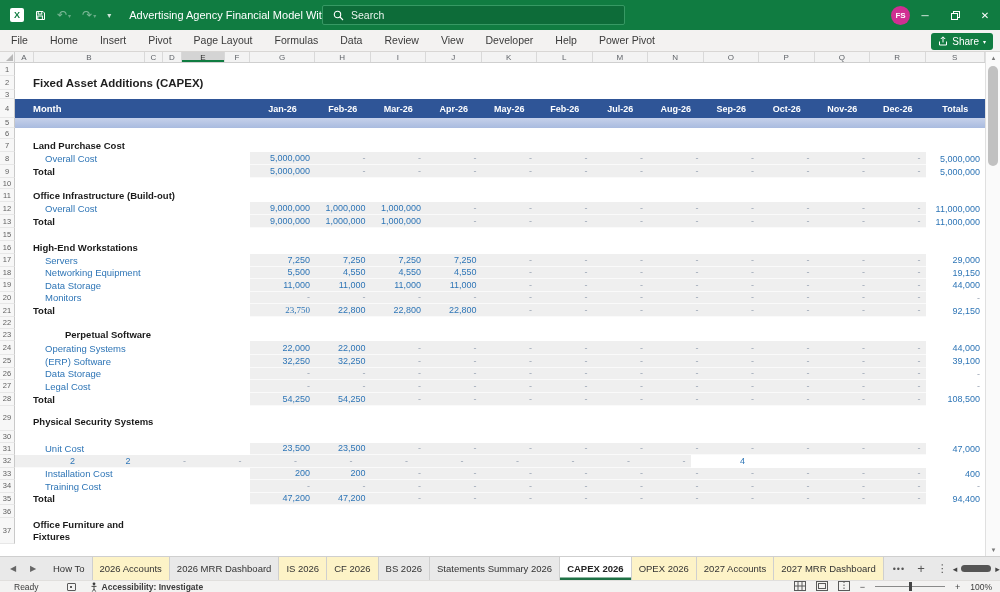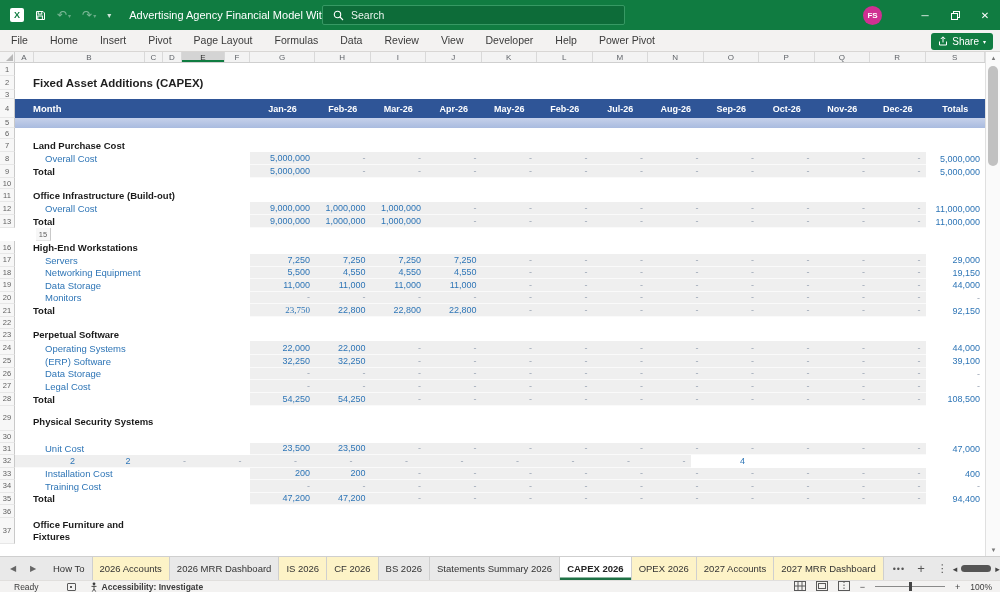--- a/index.html
+++ b/index.html
@@ -16,21 +16,21 @@
   .titlebar { position:absolute; top:0; left:0; width:1000px; height:30px; background:#107C41; display:flex; align-items:center; color:#fff; }
   .qat { display:flex; align-items:center; gap:11px; padding:0 12px 0 10px; }
   .appicon { width:14px; height:14px; background:#fff; border-radius:2px; color:#107C41; font-size:9px; font-weight:bold; display:flex; align-items:center; justify-content:center; }
   .qbtn { display:flex; align-items:center; gap:1px; }
   .dim { opacity:.45; }
   .qglyph { font-size:12px; line-height:12px; }
   .qcaret { font-size:6px; opacity:.8; }
   .doc-title { font-size:11px; color:#fff; white-space:nowrap; margin-left:6px; }
   .searchbox { position:absolute; left:322px; top:5px; width:303px; height:20px; background:#0d6c39; border:1px solid #379964; border-radius:2px; display:flex; align-items:center; gap:7px; padding-left:10px; color:#eaf4ee; font-size:10.5px; }
   .tb-right { position:absolute; right:0; top:0; height:30px; display:flex; align-items:center; }
-  .avatar { width:19px; height:19px; border-radius:50%; background:#d02f92; color:#fff; font-size:8px; font-weight:bold; display:flex; align-items:center; justify-content:center; margin-right:28px; }
+  .avatar { width:19px; height:19px; border-radius:50%; background:#d02f92; color:#fff; font-size:8px; font-weight:bold; display:flex; align-items:center; justify-content:center; margin-right:0; }
   .winbtn { width:30px; height:30px; display:flex; align-items:center; justify-content:center; font-size:10px; color:#fff; }
 
   
   .ribbon { position:absolute; top:30px; left:0; width:1000px; height:22px; background:#f3f2f1; border-bottom:1px solid #d8d6d4; display:flex; align-items:center; }
   .rtab { font-size:10.5px; color:#3b3b3b; padding:0 11px; line-height:21px; white-space:nowrap; }
   .sharebtn { position:absolute; right:7px; top:2.5px; height:17px; background:#107C41; border-radius:3px; color:#fff; font-size:10px; display:flex; align-items:center; gap:4px; padding:0 7px; }
 
   
   .colstrip { position:absolute; top:52px; left:0; width:985px; height:11px; background:#f3f3f3; border-bottom:1px solid #cfcfcf; display:flex; }
   .corner { width:15px; height:100%; border-right:1px solid #cfcfcf; position:relative; flex:none; }
@@ -330,21 +330,21 @@
           <div class="cell band dash" style="width: 55.5px;">-</div>
           <div class="cell band dash" style="width: 55.5px;">-</div>
           <div class="cell band dash" style="width: 55.5px;">-</div>
           <div class="cell band dash" style="width: 55.5px;">-</div>
           <div class="cell band dash" style="width: 55.5px;">-</div>
           <div class="cell band dash" style="width: 55.5px;">-</div>
           <div class="cell band dash" style="width: 55.5px;">-</div>
           <div class="cell num" style="width: 59.5px;">11,000,000</div>
         </div>
       </div>
-      <div class="row" style="height: 13px; padding-left: 36px;">
+      <div class="row" style="height: 13px;">
         <div class="gut">15</div>
         <div class="rc"></div>
       </div>
       <div class="row" style="height: 13px;">
         <div class="gut">16</div>
         <div class="rc">
           <div class="lblcell" style="width: 970px;">
             <div class="sectitle">High-End Workstations</div>
           </div>
         </div>
@@ -451,21 +451,21 @@
           <div class="cell band dash" style="width: 55.5px;">-</div>
           <div class="cell band dash" style="width: 55.5px;">-</div>
           <div class="cell band dash" style="width: 55.5px;">-</div>
           <div class="cell num" style="width: 59.5px;">92,150</div>
         </div>
       </div>
       <div class="row" style="height: 12px;">
         <div class="gut">22</div>
         <div class="rc"></div>
       </div>
-      <div class="row" style="height: 12px;">
+      <div class="row" style="height: 12px; gap: 32px;">
         <div class="gut">23</div>
         <div class="rc">
           <div class="lblcell" style="width: 970px;">
             <div class="sectitle">Perpetual Software</div>
           </div>
         </div>
       </div>
       <div class="row" style="height: 14px;">
         <div class="gut">24</div>
         <div class="rc">

